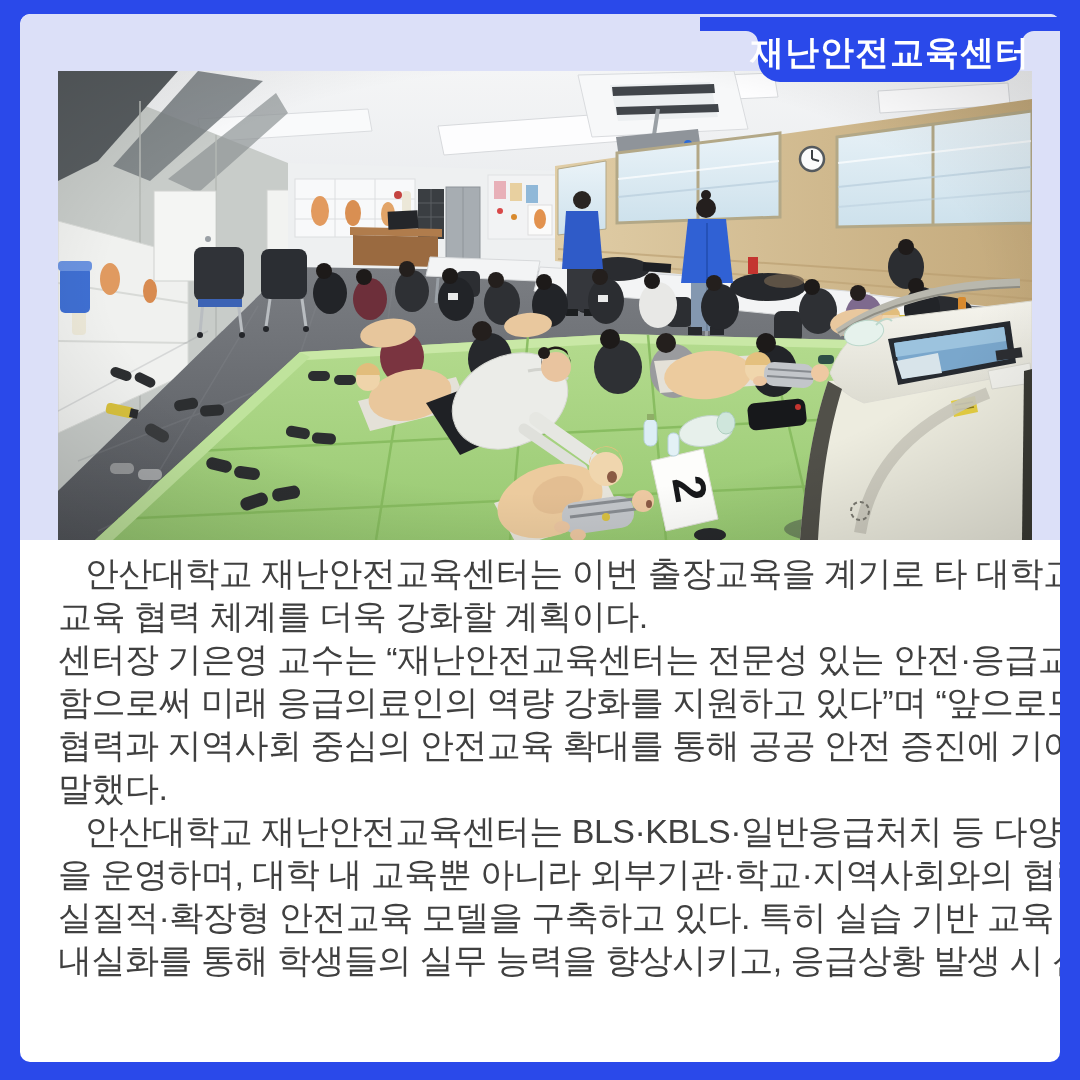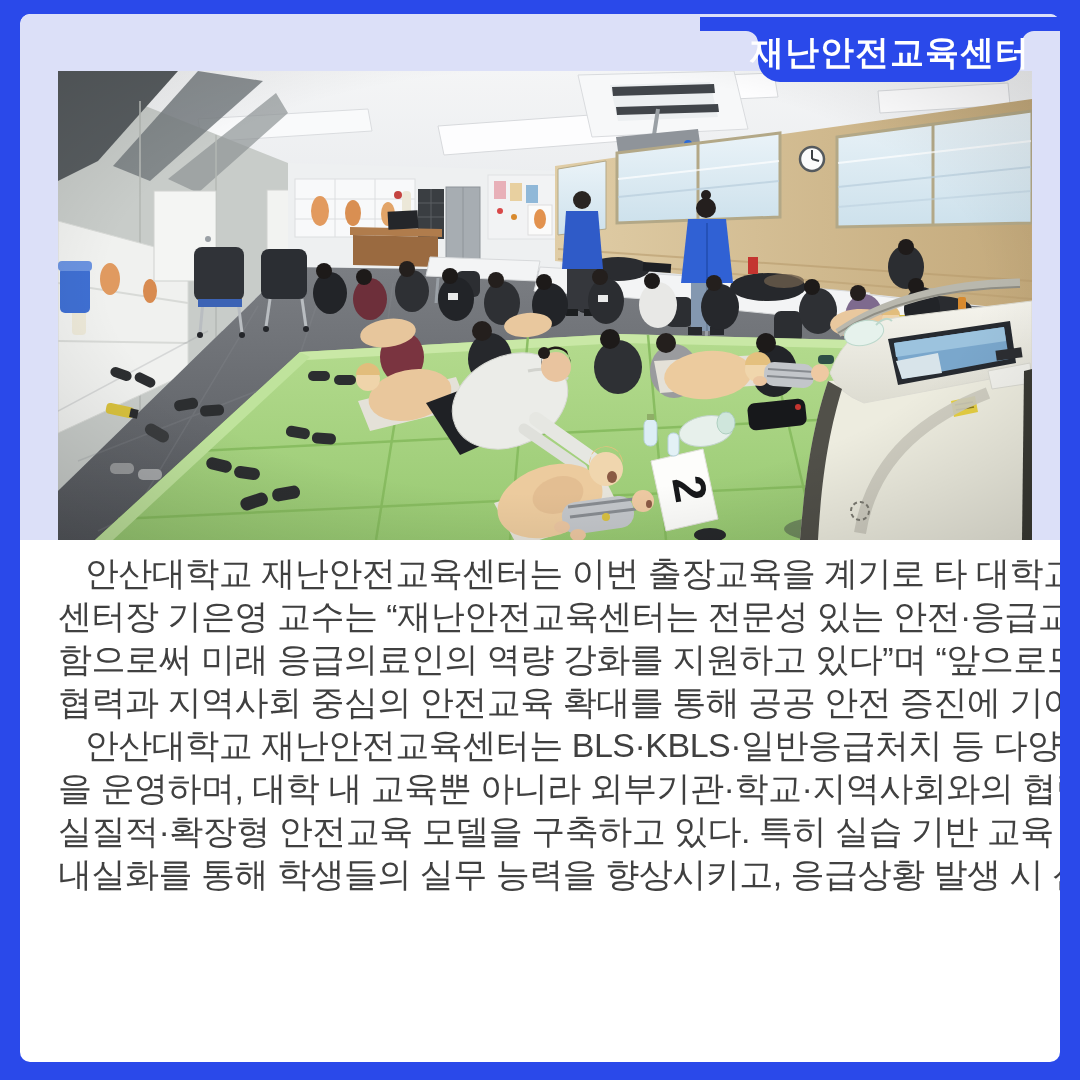--- a/index.html
+++ b/index.html
@@ -433,23 +433,25 @@
           <circle cx="802" cy="440" r="9" fill="none" stroke="#7c7b72" stroke-width="2" stroke-dasharray="4 3"></circle>
         </g>
 
         <rect x="0" y="0" width="974" height="469" fill="url(#vig)"></rect>
       </svg>
     </div>
   </div>
 
   <div class="article">
     <div class="ln">   안산대학교 재난안전교육센터는 이번 출장교육을 계기로 타 대학교와의 안전</div>
+    <div class="ln">교육 협력 체계를 더욱 강화할 계획이다.</div>
     <div class="ln">센터장 기은영 교수는 “재난안전교육센터는 전문성 있는 안전·응급교육을 제공</div>
     <div class="ln">함으로써 미래 응급의료인의 역량 강화를 지원하고 있다”며 “앞으로도 대학 간</div>
     <div class="ln">협력과 지역사회 중심의 안전교육 확대를 통해 공공 안전 증진에 기여하겠다”고</div>
+    <div class="ln">말했다.</div>
     <div class="ln">   안산대학교 재난안전교육센터는 BLS·KBLS·일반응급처치 등 다양한 전문교육</div>
     <div class="ln">을 운영하며, 대학 내 교육뿐 아니라 외부기관·학교·지역사회와의 협력을 통해</div>
     <div class="ln">실질적·확장형 안전교육 모델을 구축하고 있다. 특히 실습 기반 교육 프로그램의</div>
     <div class="ln">내실화를 통해 학생들의 실무 능력을 향상시키고, 응급상황 발생 시 신속하게 대</div>
   </div>
 </div>
 
 <div class="badge-wrap">
   <svg width="360" height="72" viewBox="0 0 360 72">
     <path d="M0,0 H360 V14 H334 A12,12 0 0 0 322,26 V43 A22,22 0 0 1 300,65 H80 A22,22 0 0 1 58,43 V26 A12,12 0 0 0 46,14 H0 Z" fill="#2a49ea"></path>

